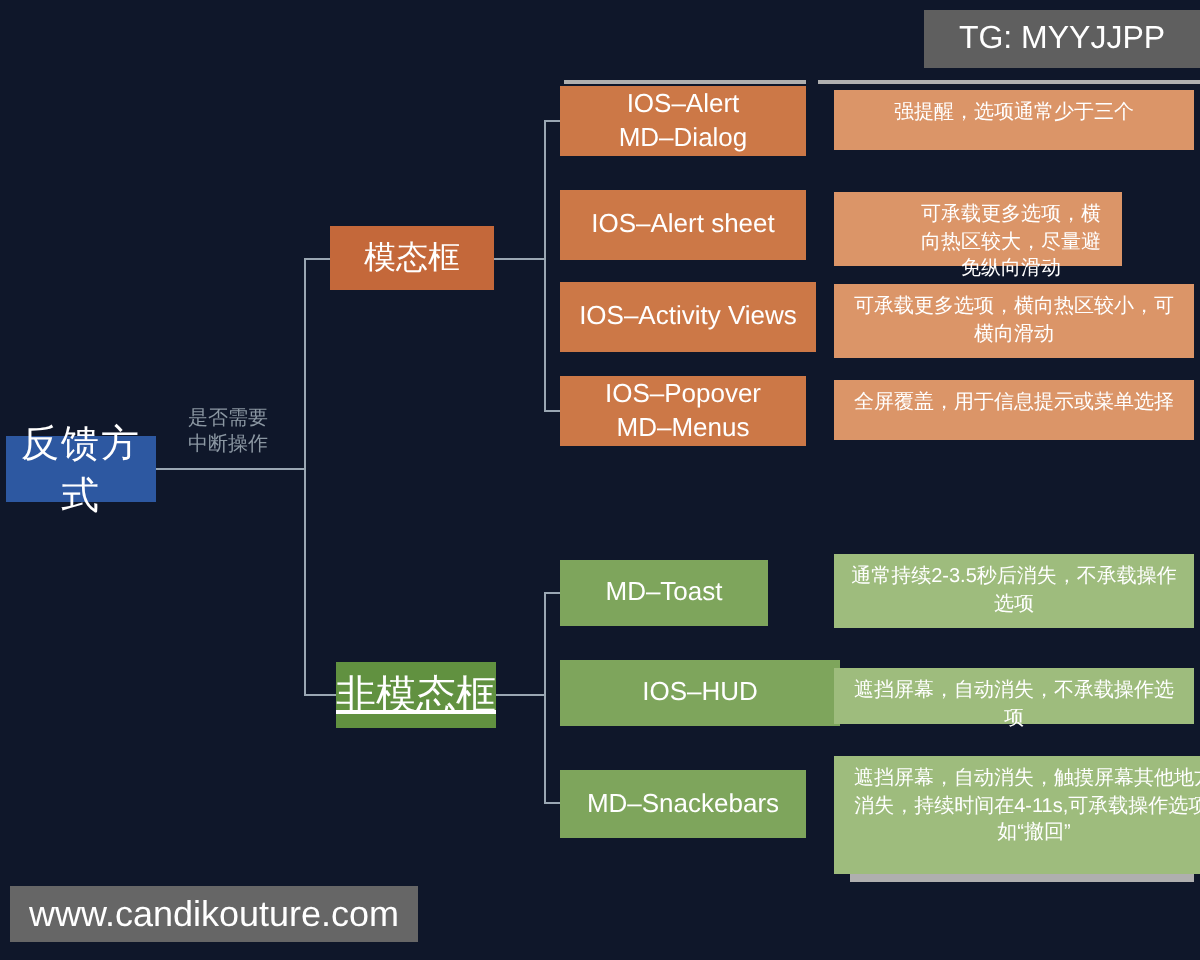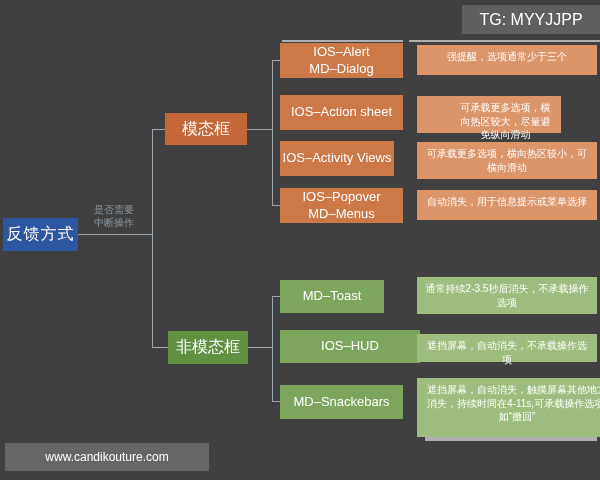--- a/index.html
+++ b/index.html
@@ -1,46 +1,46 @@
 <!DOCTYPE html>
 <html><head>
 <meta charset="utf-8">
 <style>
   html,body{margin:0;padding:0;background:#fff;}
   .canvas{
-    position:relative;width:600px;height:480px;background:#404040;
+    position:relative;width:600px;height:480px;background:#0f172a;
     font-family:"Liberation Sans","DejaVu Sans",sans-serif;overflow:hidden;
   }
   .node{
     position:absolute;display:flex;align-items:center;justify-content:center;
     color:#fff;text-align:center;white-space:pre-line;box-sizing:border-box;
   }
-  .root{background:#2D58A1;font-size:16px;font-weight:500;letter-spacing:1px;}
+  .root{background:#2D58A1;font-size:19px;font-weight:500;letter-spacing:1px;}
   .branch-orange{background:#C4683A;font-size:16px;}
-  .branch-green{background:#619140;font-size:16px;}
+  .branch-green{background:#619140;font-size:20px;text-decoration:underline;}
   .leaf-orange{background:#CC7847;font-size:13px;line-height:1.25;}
   .leaf-green{background:#7EA55C;font-size:13px;line-height:1.25;}
   .desc{
     position:absolute;color:#fff;font-size:10px;line-height:1.35;
     padding:5px 8px;box-sizing:border-box;text-align:center;
   }
   .desc-orange{background:#DB9568;}
   .desc-green{background:#9EBC7D;}
   .line{position:absolute;background:#9AA7B3;}
   .shadow{position:absolute;background:#AFAFAF;}
   .edge-label{
     position:absolute;color:#8B97A2;font-size:10px;line-height:1.25;
     text-align:center;white-space:pre-line;
   }
   .wm{
     position:absolute;color:#fff;display:flex;align-items:center;justify-content:center;
     background:#5F5F5F;
   }
   .wm-top{left:462px;top:5px;width:138px;height:29px;font-size:16px;}
-  .wm-bottom{left:5px;top:443px;width:204px;height:28px;font-size:12px;background:#666666;}
+  .wm-bottom{left:5px;top:443px;width:204px;height:28px;font-size:18px;background:#666666;}
 </style>
 </head>
 <body>
 
 <div class="canvas">
 
   <div class="wm wm-top">TG: MYYJJPP</div>
   <div class="wm wm-bottom">www.candikouture.com</div>
 
   <div class="shadow" style="left:282px;top:40px;width:121px;height:2px;"></div>
@@ -65,29 +65,29 @@
   <div class="node root" style="left:3px;top:218px;width:75px;height:33px;">反馈方式</div>
   <div class="edge-label" style="left:86px;top:204px;width:56px;">是否需要
 中断操作</div>
 
   <div class="node branch-orange" style="left:165px;top:113px;width:82px;height:32px;">模态框</div>
 
   <div class="node leaf-orange" style="left:280px;top:43px;width:123px;height:35px;">IOS–Alert
 MD–Dialog</div>
   <div class="desc desc-orange" style="left:417px;top:45px;width:180px;height:30px;">强提醒，选项通常少于三个</div>
 
-  <div class="node leaf-orange" style="left:280px;top:95px;width:123px;height:35px;">IOS–Action sheet</div>
+  <div class="node leaf-orange" style="left:280px;top:95px;width:123px;height:35px;">IOS–Alert sheet</div>
   <div class="desc desc-orange" style="left:417px;top:96px;width:144px;height:37px;padding-left:41px;">可承载更多选项，横向热区较大，尽量避免纵向滑动</div>
 
-  <div class="node leaf-orange" style="left:280px;top:141px;width:114px;height:35px;">IOS–Activity Views</div>
+  <div class="node leaf-orange" style="left:280px;top:141px;width:128px;height:35px;">IOS–Activity Views</div>
   <div class="desc desc-orange" style="left:417px;top:142px;width:180px;height:37px;">可承载更多选项，横向热区较小，可横向滑动</div>
 
   <div class="node leaf-orange" style="left:280px;top:188px;width:123px;height:35px;">IOS–Popover
 MD–Menus</div>
-  <div class="desc desc-orange" style="left:417px;top:190px;width:180px;height:30px;">自动消失，用于信息提示或菜单选择</div>
+  <div class="desc desc-orange" style="left:417px;top:190px;width:180px;height:30px;">全屏覆盖，用于信息提示或菜单选择</div>
 
   <div class="node branch-green" style="left:168px;top:331px;width:80px;height:33px;">非模态框</div>
 
   <div class="node leaf-green" style="left:280px;top:280px;width:104px;height:33px;">MD–Toast</div>
   <div class="desc desc-green" style="left:417px;top:277px;width:180px;height:37px;">通常持续2-3.5秒后消失，不承载操作选项</div>
 
   <div class="node leaf-green" style="left:280px;top:330px;width:140px;height:33px;">IOS–HUD</div>
   <div class="desc desc-green" style="left:417px;top:334px;width:180px;height:28px;">遮挡屏幕，自动消失，不承载操作选项</div>
 
   <div class="node leaf-green" style="left:280px;top:385px;width:123px;height:34px;">MD–Snackebars</div>

